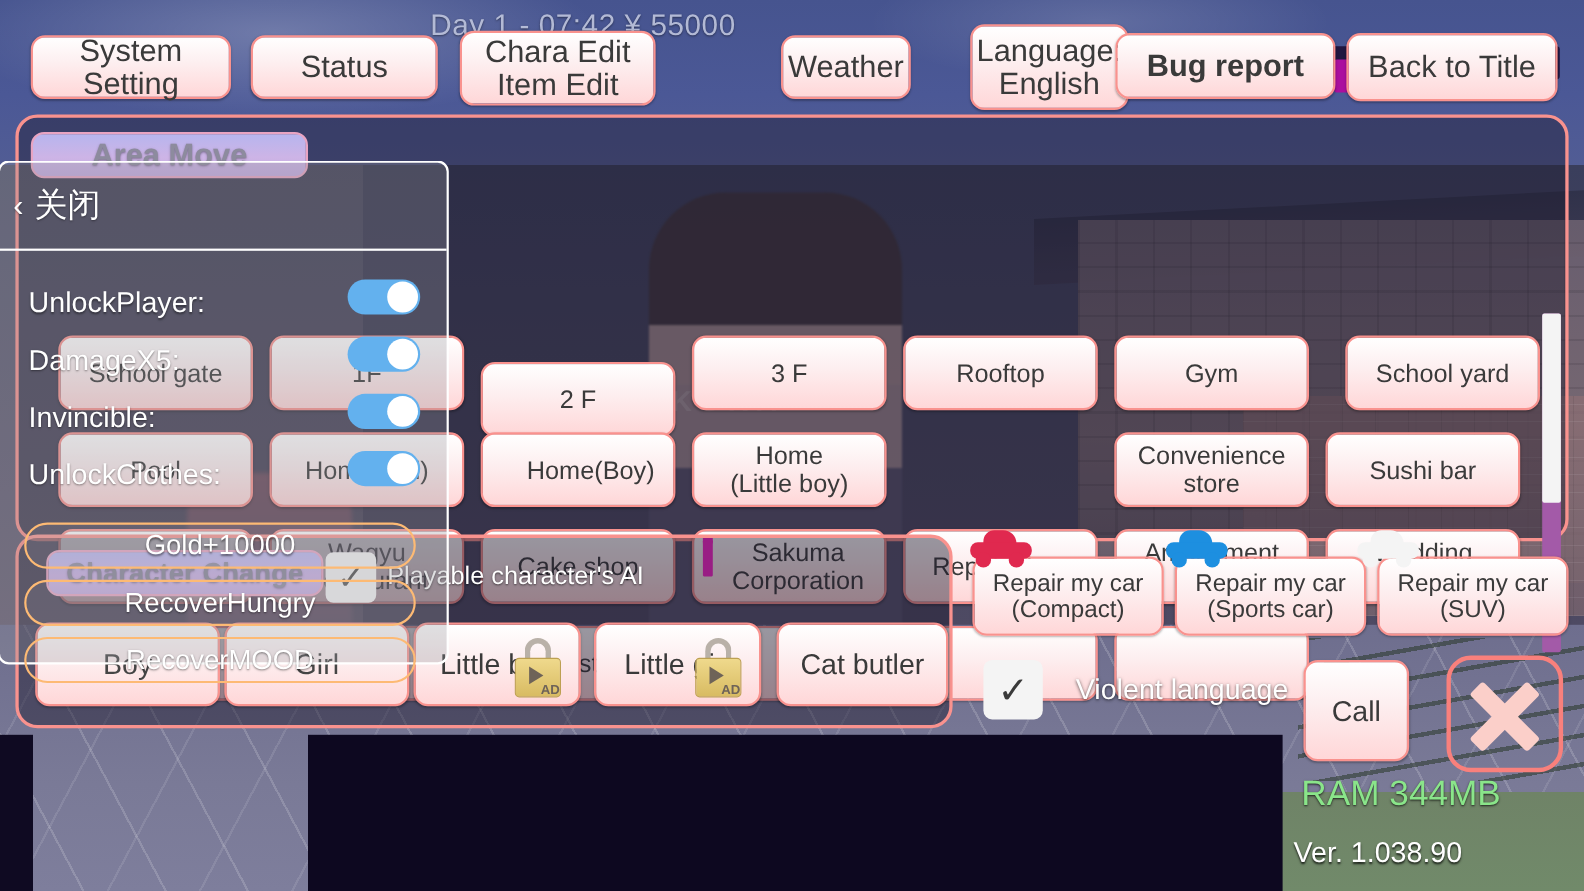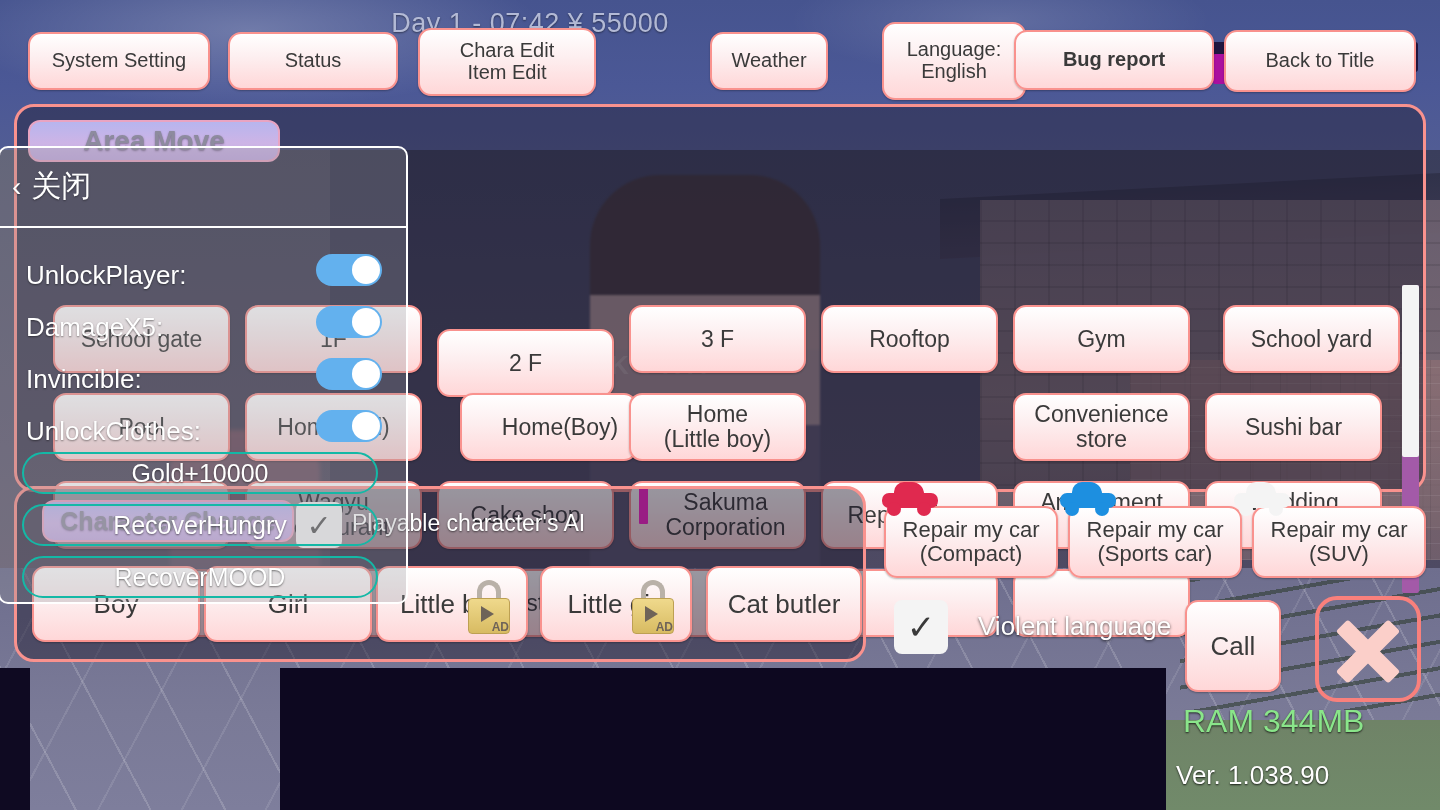--- a/index.html
+++ b/index.html
@@ -124,21 +124,21 @@
     display: flex; align-items: center; justify-content: center;
     text-align: center;
     line-height: 1.08;
     box-shadow: 0 1px 2px rgba(0,0,0,.28);
     user-select: none;
     position: relative;
   }
 
   
   .topbar { position: absolute; left: 0; top: 22px; width: 1440px; height: 80px; }
-  .topbar .pbtn { position: absolute; font-size: 20px; }
+  .topbar .pbtn { position: absolute; font-size: 28px; }
   #tb0 { left: 28px;   top: 10px;  width: 182px; height: 58px; }
   #tb1 { left: 228px;  top: 10px;  width: 170px; height: 58px; }
   #tb2 { left: 418px;  top: 6px;   width: 178px; height: 68px; }
   #tb3 { left: 606px;  top: 10px;  width: 94px;  height: 58px; }
   #tb4 { left: 710px;  top: 10px;  width: 118px; height: 58px; }
   #tb5 { left: 850px;  top: 0px;   width: 144px; height: 78px; margin-left: 32px; }
   #tb6 { left: 1014px; top: 8px;   width: 200px; height: 60px; font-weight: bold; }
   #tb7 { left: 1224px; top: 8px;   width: 192px; height: 62px; }
   .tb-darkbadge {
     position: absolute; left: 1206px; top: 20px; width: 212px; height: 30px;
@@ -340,26 +340,27 @@
     position: absolute; left: 290px; top: -6px;
     width: 66px; height: 32px;
     background: #63b1ee; border-radius: 17px;
   }
   .toggle .knob {
     position: absolute; right: 2px; top: 2px;
     width: 28px; height: 28px; background: #ffffff; border-radius: 50%;
   }
   .cheat-btn {
     position: absolute; left: 22px; width: 356px; height: 42px;
-    border: 2px solid #14b8a6;
+    border: 2px solid #fdba74;
     border-radius: 21px;
     background: rgba(255,255,255,.06);
     display: flex; align-items: center; justify-content: center;
     font-size: 25px; color: #ffffff;
     text-shadow: 0 1px 2px rgba(0,0,0,.5);
+    margin-top: 23px;
   }
 </style>
 </head>
 <body>
 
 <div id="stage">
 
   <div class="bg-sky"></div>
   <div class="bg-mid"></div>
   <div class="bg-wall-l"></div>
@@ -412,21 +413,21 @@
         </div>
         <div class="pbtn loc-btn" style="left: 1188px; top: 198px; margin-left: 18px;">
           <span>School yard</span>
         </div>
         <div class="pbtn loc-btn" style="left: 36px; top: 286px;">
           <span>Pool</span>
         </div>
         <div class="pbtn loc-btn" style="left: 228px; top: 286px;">
           <span>Home(Girl)</span>
         </div>
-        <div class="pbtn loc-btn" style="left: 443px; top: 286px; padding-left: 28px;">
+        <div class="pbtn loc-btn" style="left: 420px; top: 286px; padding-left: 28px;">
           <span>Home(Boy)</span>
         </div>
         <div class="pbtn loc-btn" style="left: 612px; top: 286px;">
           <span>Home<br>(Little boy)</span>
         </div>
         <div class="pbtn loc-btn" style="left: 996px; top: 286px;">
           <span>Convenience<br>store</span>
         </div>
         <div class="pbtn loc-btn" style="left: 1188px; top: 286px;">
           <span>Sushi bar</span>

